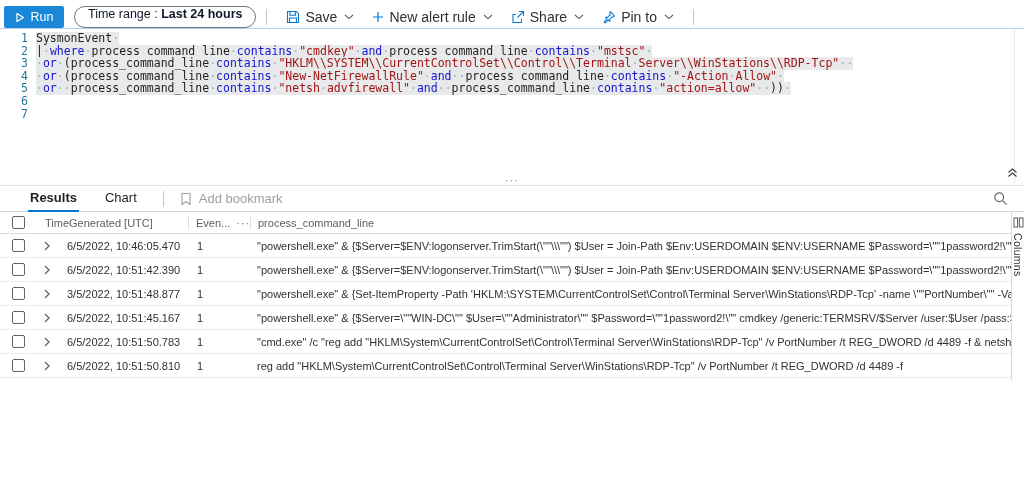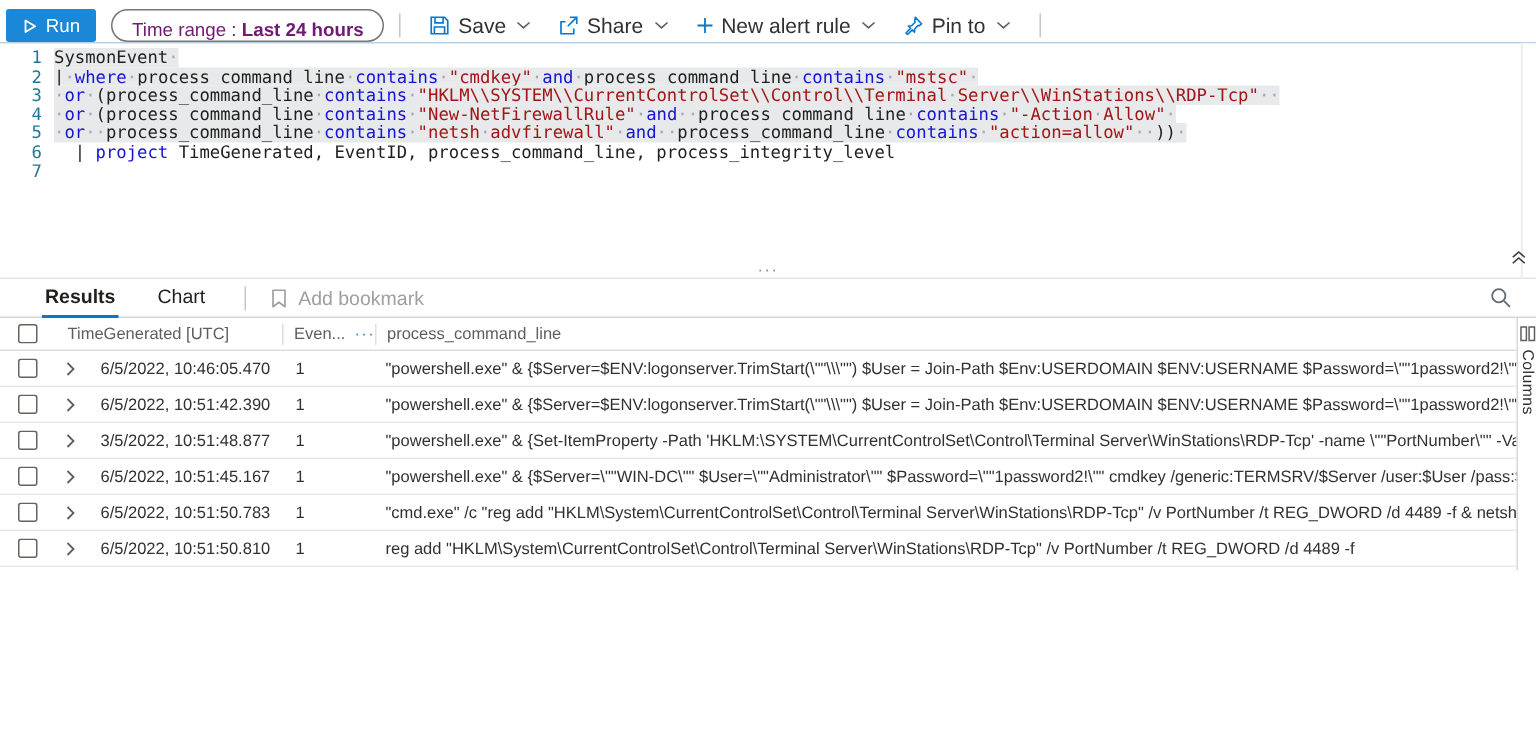--- a/index.html
+++ b/index.html
@@ -6,23 +6,23 @@
   html,body { width:1024px; height:501px; background:#fff; overflow:hidden;
     font-family:"Liberation Sans", sans-serif; color:#323130; }
   #app { position:relative; width:1024px; height:501px; background:#fff; }
 
   
   #toolbar { position:absolute; top:3px; left:0; right:0; height:28px;
     display:flex; align-items:center; padding-left:4px; background:#fff; }
   .run-btn { display:flex; align-items:center; gap:6px; justify-content:center;
     width:60px; height:22px; background:var(--c-run-button,#1b87d7); color:#fff;
     border:none; border-radius:2px; font-size:12.5px; cursor:pointer; }
-  .pill { display:flex; align-items:flex-end; height:22px; margin-left:10px;
+  .pill { display:flex; align-items:flex-start; height:22px; margin-left:10px;
     padding:0 13px; border:1px solid #757575; border-radius:11px; font-size:12.5px;
-    color:#701a75; background:#fff; cursor:pointer; white-space:pre; }
+    color:#0f172a; background:#fff; cursor:pointer; white-space:pre; }
   .pill b { font-weight:700; }
   .tb-sep { width:1px; height:16px; background:#c8c6c4; margin:0 10px; }
   .cmd { display:flex; align-items:center; gap:5px; height:24px; padding:0 9px;
     background:none; border:none; font-size:14px; color:#323130; cursor:pointer;
     font-family:"Liberation Sans", sans-serif; }
   .cmd svg { flex:0 0 auto; }
   .chev { margin-left:2px; }
 
   
   #editor { position:absolute; top:28px; left:0; right:0; height:157px;
@@ -109,35 +109,35 @@
           <path d="M1.5 1.5h8.8l2.2 2.2v8.8h-11z" fill="none" stroke="#0078d4" stroke-width="1.1"></path>
           <path d="M4 1.8v3.4h5.4V1.8M3.6 12.3V8h6.8v4.3" fill="none" stroke="#0078d4" stroke-width="1.1"></path>
         </svg>
       <span>Save</span>
       <svg class="chev" width="10" height="6" viewBox="0 0 10 6">
           <path d="M1 1l4 3.6L9 1" fill="none" stroke="#605e5c" stroke-width="1.1"></path>
         </svg>
     </button>
 
     <button class="cmd">
+      <svg width="12" height="12" viewBox="0 0 12 12">
+          <path d="M6 1v10M1 6h10" fill="none" stroke="#0078d4" stroke-width="1.2"></path>
+        </svg>
+      <span>New alert rule</span>
+      <svg class="chev" width="10" height="6" viewBox="0 0 10 6">
+          <path d="M1 1l4 3.6L9 1" fill="none" stroke="#605e5c" stroke-width="1.1"></path>
+        </svg>
+    </button>
+
+    <button class="cmd">
       <svg width="14" height="14" viewBox="0 0 14 14">
           <path d="M5 4.5H2v8h8.5V9" fill="none" stroke="#0078d4" stroke-width="1.1"></path>
           <path d="M8 1.5h4.5V6M12.2 1.8L6.5 7.5" fill="none" stroke="#0078d4" stroke-width="1.1"></path>
         </svg>
       <span>Share</span>
-      <svg class="chev" width="10" height="6" viewBox="0 0 10 6">
-          <path d="M1 1l4 3.6L9 1" fill="none" stroke="#605e5c" stroke-width="1.1"></path>
-        </svg>
-    </button>
-
-    <button class="cmd">
-      <svg width="12" height="12" viewBox="0 0 12 12">
-          <path d="M6 1v10M1 6h10" fill="none" stroke="#0078d4" stroke-width="1.2"></path>
-        </svg>
-      <span>New alert rule</span>
       <svg class="chev" width="10" height="6" viewBox="0 0 10 6">
           <path d="M1 1l4 3.6L9 1" fill="none" stroke="#605e5c" stroke-width="1.1"></path>
         </svg>
     </button>
 
 
     <button class="cmd">
       <svg width="14" height="14" viewBox="0 0 14 14">
           <path d="M8.2 1.6l4.2 4.2-1.4 1.4-.8-.3-2.4 2.4-.1 2.1-1.5-1.5L3 13l-1-1 3.1-3.2-1.5-1.5 2.1-.1 2.4-2.4-.3-.8z" fill="none" stroke="#0078d4" stroke-width="1.05" stroke-linejoin="round"></path>
         </svg>
@@ -151,21 +151,21 @@
 
   </div>
 
   <div id="editor">
     <div id="editor-lines">
         <div class="ed-line"><span class="ln">1</span><span class="code sel"><span class="tok-p">SysmonEvent</span><span class="tok-w">·</span></span></div>
         <div class="ed-line"><span class="ln">2</span><span class="code sel"><span class="tok-p">|</span><span class="tok-w">·</span><span class="tok-k">where</span><span class="tok-w">·</span><span class="tok-p">process_command_line</span><span class="tok-w">·</span><span class="tok-k">contains</span><span class="tok-w">·</span><span class="tok-s">"cmdkey"</span><span class="tok-w">·</span><span class="tok-k">and</span><span class="tok-w">·</span><span class="tok-p">process_command_line</span><span class="tok-w">·</span><span class="tok-k">contains</span><span class="tok-w">·</span><span class="tok-s">"mstsc"</span><span class="tok-w">·</span></span></div>
         <div class="ed-line"><span class="ln">3</span><span class="code sel"><span class="tok-w">·</span><span class="tok-k">or</span><span class="tok-w">·</span><span class="tok-p">(process_command_line</span><span class="tok-w">·</span><span class="tok-k">contains</span><span class="tok-w">·</span><span class="tok-s">"HKLM\\SYSTEM\\CurrentControlSet\\Control\\Terminal</span><span class="tok-w">·</span><span class="tok-s">Server\\WinStations\\RDP-Tcp"</span><span class="tok-w">··</span></span></div>
         <div class="ed-line"><span class="ln">4</span><span class="code sel"><span class="tok-w">·</span><span class="tok-k">or</span><span class="tok-w">·</span><span class="tok-p">(process_command_line</span><span class="tok-w">·</span><span class="tok-k">contains</span><span class="tok-w">·</span><span class="tok-s">"New-NetFirewallRule"</span><span class="tok-w">·</span><span class="tok-k">and</span><span class="tok-w">··</span><span class="tok-p">process_command_line</span><span class="tok-w">·</span><span class="tok-k">contains</span><span class="tok-w">·</span><span class="tok-s">"-Action</span><span class="tok-w">·</span><span class="tok-s">Allow"</span><span class="tok-w">·</span></span></div>
         <div class="ed-line"><span class="ln">5</span><span class="code sel"><span class="tok-w">·</span><span class="tok-k">or</span><span class="tok-w">··</span><span class="tok-p">process_command_line</span><span class="tok-w">·</span><span class="tok-k">contains</span><span class="tok-w">·</span><span class="tok-s">"netsh</span><span class="tok-w">·</span><span class="tok-s">advfirewall"</span><span class="tok-w">·</span><span class="tok-k">and</span><span class="tok-w">··</span><span class="tok-p">process_command_line</span><span class="tok-w">·</span><span class="tok-k">contains</span><span class="tok-w">·</span><span class="tok-s">"action=allow"</span><span class="tok-w">··</span><span class="tok-p">))</span><span class="tok-w">·</span></span></div>
-        <div class="ed-line"><span class="ln">6</span><span class="code"><span class="tok-p">  | </span><span class="tok-k">project</span><span class="tok-p"> TimeGenerated, EventID, process_command_line, process_integrity_level</span></span></div>
+        <div class="ed-line"><span class="ln">6</span></div>
         <div class="ed-line"><span class="ln">7</span><span class="code"></span></div>
       </div>
     <div id="editor-right-rail"></div>
     <div id="splitter-dots">···</div>
     <div id="collapse-editor">
       <svg width="11" height="11" viewBox="0 0 11 11">
           <path d="M1.5 5.5L5.5 2l4 3.5M1.5 9.5L5.5 6l4 3.5" fill="none" stroke="#3b3a39" stroke-width="1.1"></path>
         </svg>
     </div>
   </div>

